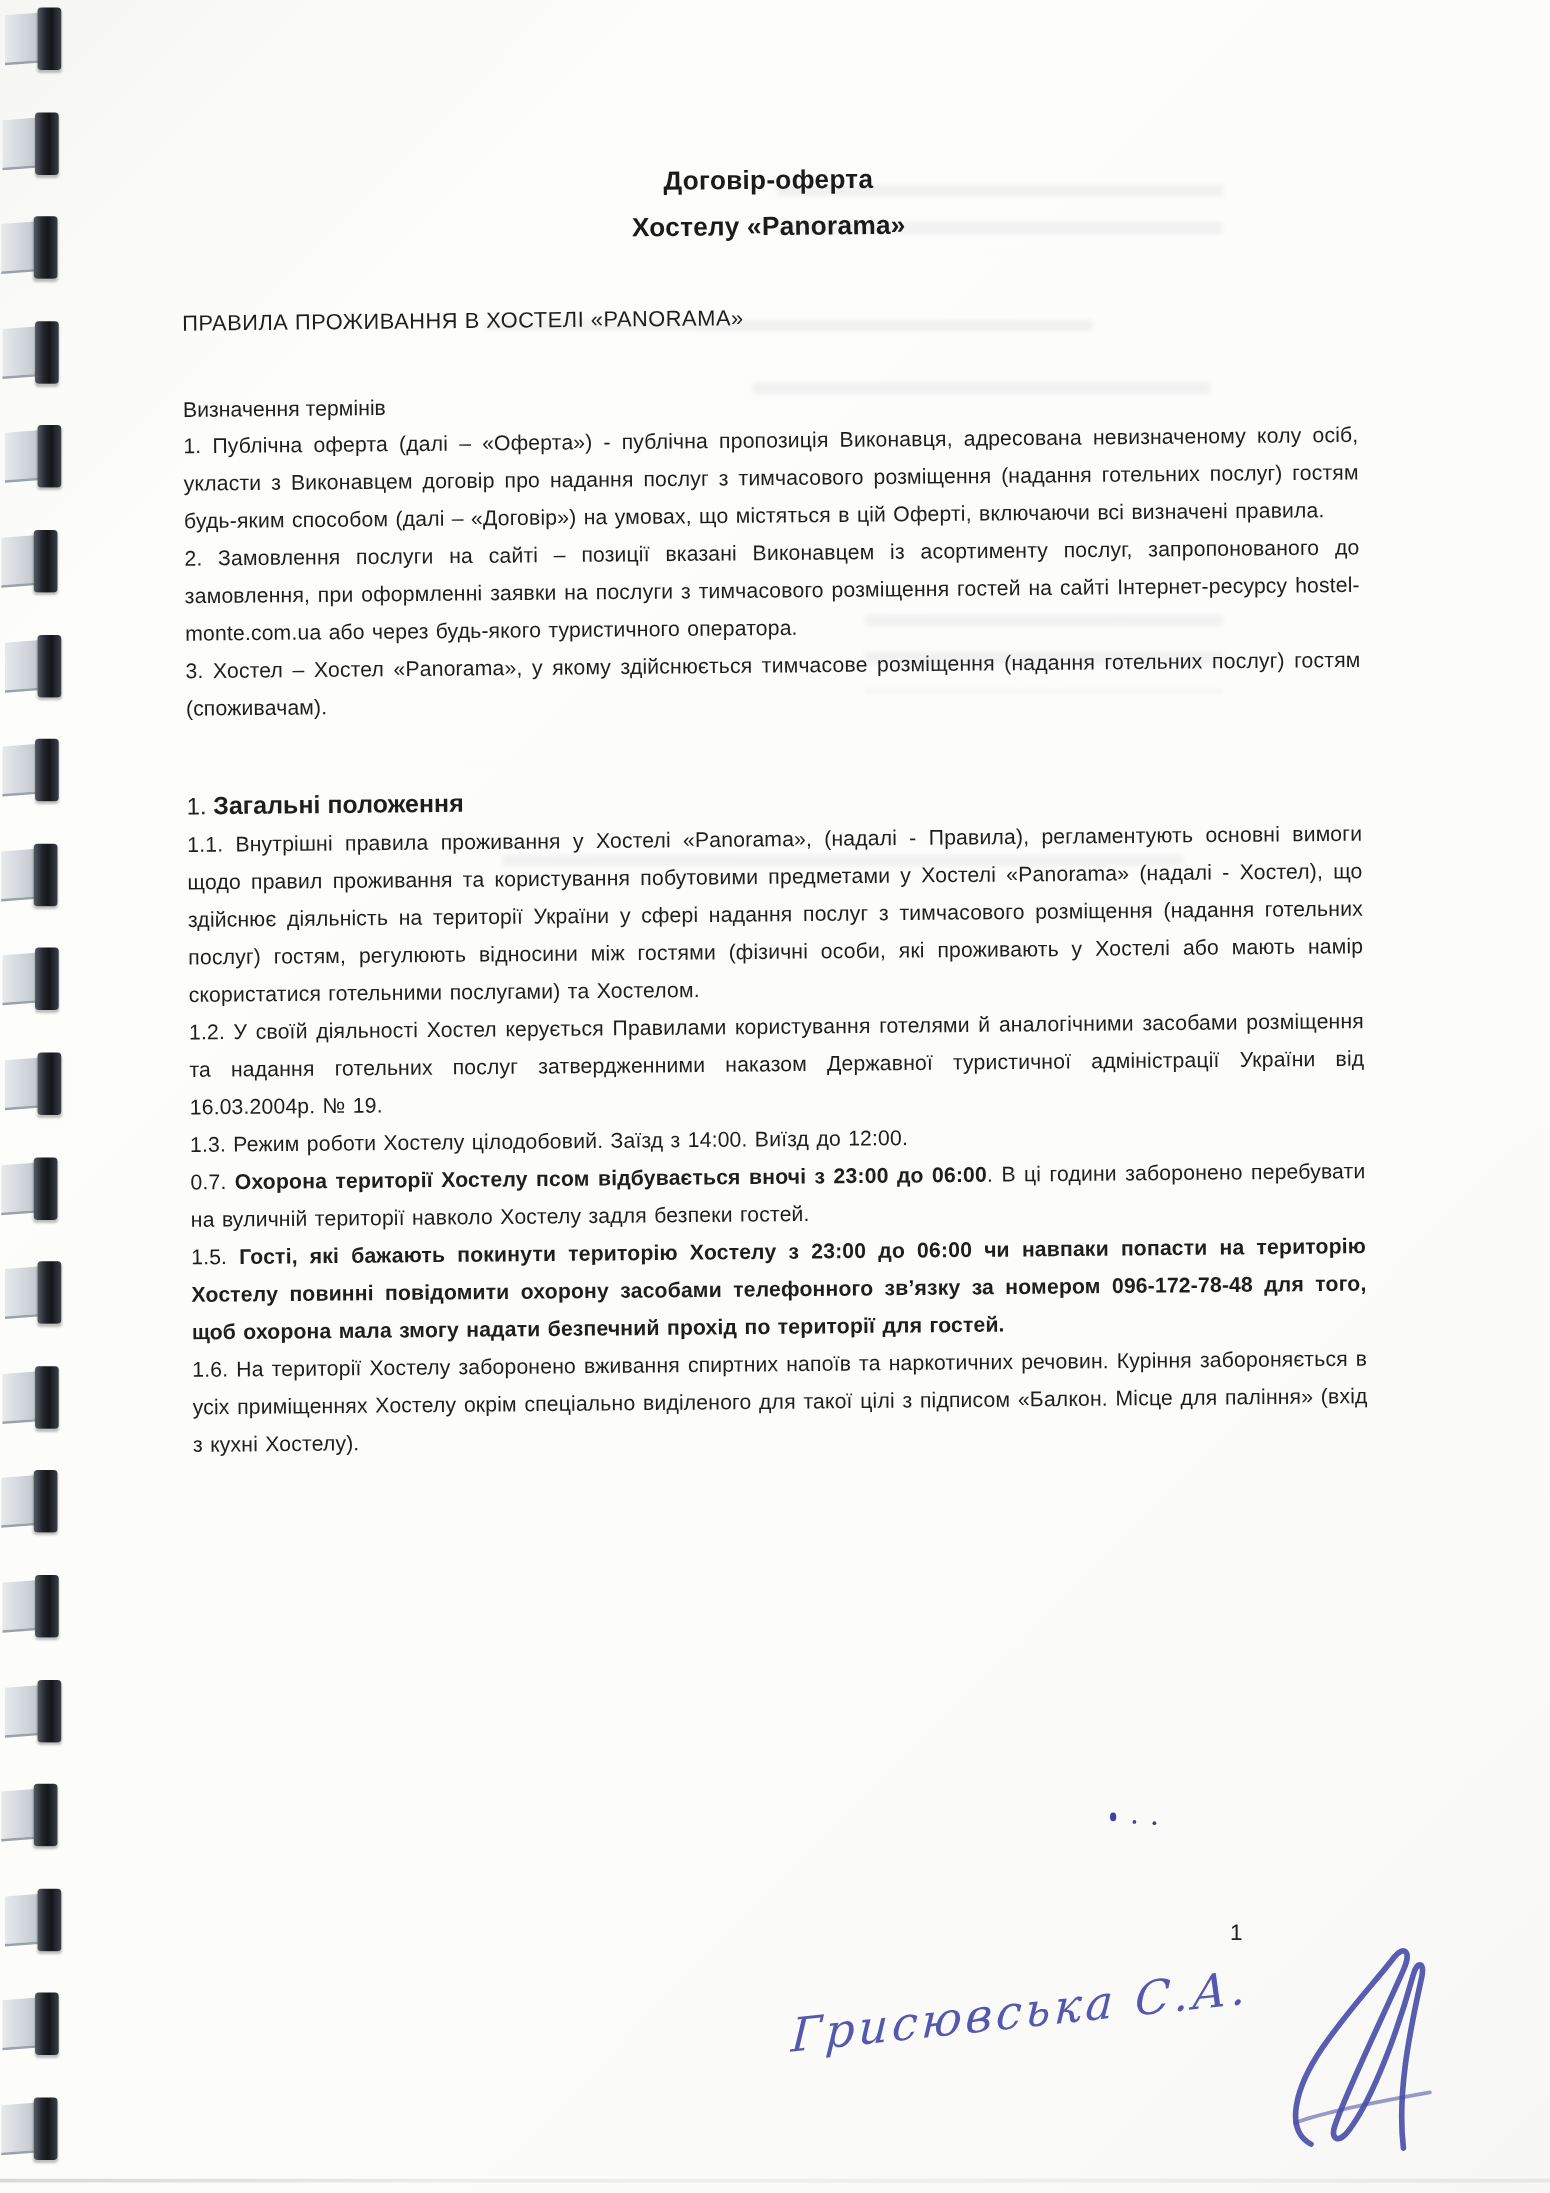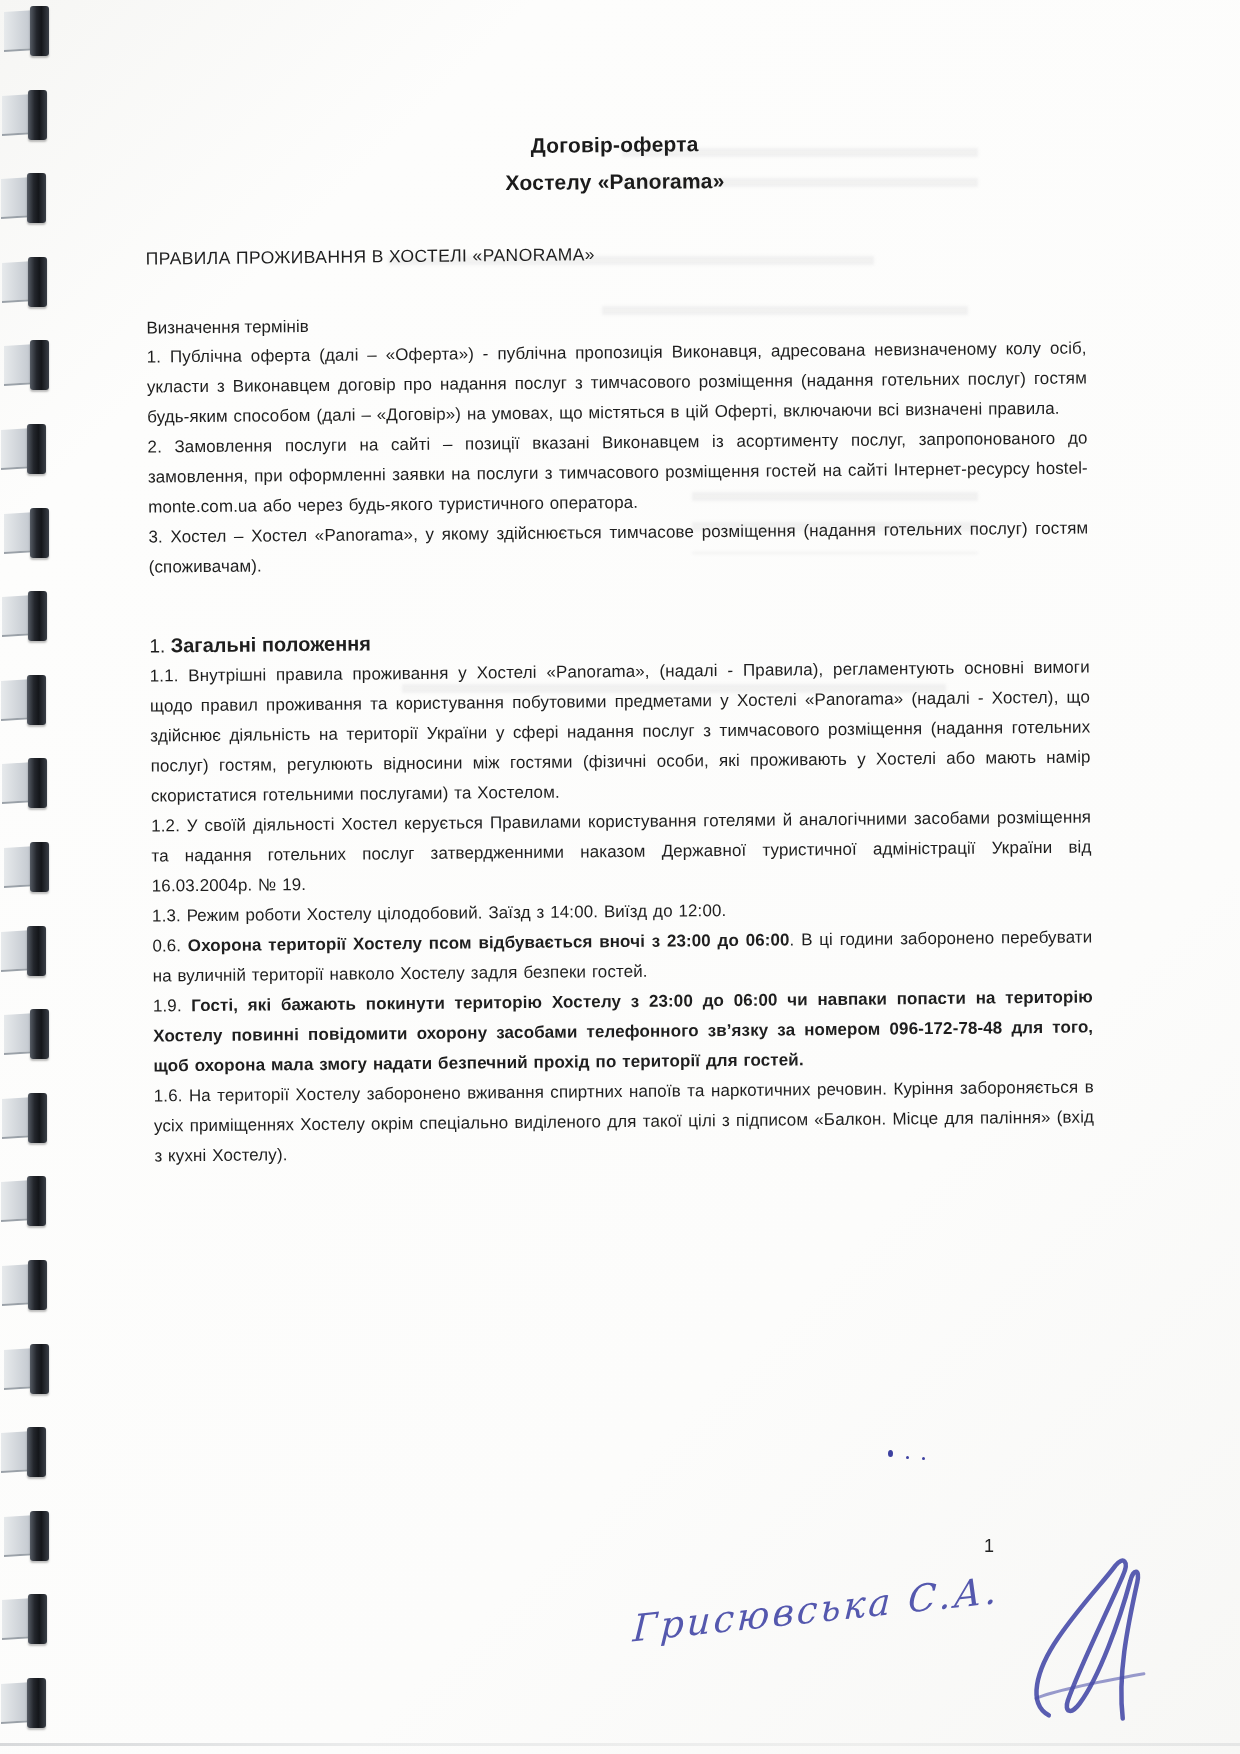--- a/index.html
+++ b/index.html
@@ -177,22 +177,22 @@
   <p class="para m-p3">3. Хостел – Хостел «Panorama», у якому здійснюється тимчасове розміщення (надання готельних послуг) гостям (споживачам).</p>
 
   <div class="sec-heading">
     <span>1.</span>
     <b>Загальні положення</b>
   </div>
 
   <p class="para m-c1"><span></span><b></b><span>1.1. Внутрішні правила проживання у Хостелі «Panorama», (надалі - Правила), регламентують основні вимоги щодо правил проживання та користування побутовими предметами у Хостелі «Panorama» (надалі - Хостел), що здійснює діяльність на території України у сфері надання послуг з тимчасового розміщення (надання готельних послуг) гостям, регулюють відносини між гостями (фізичні особи, які проживають у Хостелі або мають намір скористатися готельними послугами) та Хостелом.</span></p>
   <p class="para m-c2"><span></span><b></b><span>1.2. У своїй діяльності Хостел керується Правилами користування готелями й аналогічними засобами розміщення та надання готельних послуг затвердженними наказом Державної туристичної адміністрації України від 16.03.2004р. № 19.</span></p>
   <p class="para m-c3"><span></span><b></b><span>1.3. Режим роботи Хостелу цілодобовий. Заїзд з 14:00. Виїзд до 12:00.</span></p>
-  <p class="para m-c4"><span>0.6. </span><b>Охорона території Хостелу псом відбувається вночі з 23:00 до 06:00</b><span>. В ці години заборонено перебувати на вуличній території навколо Хостелу задля безпеки гостей.</span></p>
-  <p class="para m-c5"><span>1.9. </span><b>Гості, які бажають покинути територію Хостелу з 23:00 до 06:00 чи навпаки попасти на територію Хостелу повинні повідомити охорону засобами телефонного зв’язку за номером 096-172-78-48 для того, щоб охорона мала змогу надати безпечний прохід по території для гостей.</b><span></span></p>
+  <p class="para m-c4"><span>0.7. </span><b>Охорона території Хостелу псом відбувається вночі з 23:00 до 06:00</b><span>. В ці години заборонено перебувати на вуличній території навколо Хостелу задля безпеки гостей.</span></p>
+  <p class="para m-c5"><span>1.5. </span><b>Гості, які бажають покинути територію Хостелу з 23:00 до 06:00 чи навпаки попасти на територію Хостелу повинні повідомити охорону засобами телефонного зв’язку за номером 096-172-78-48 для того, щоб охорона мала змогу надати безпечний прохід по території для гостей.</b><span></span></p>
   <p class="para m-c6"><span></span><b></b><span>1.6. На території Хостелу заборонено вживання спиртних напоїв та наркотичних речовин. Куріння забороняється в усіх приміщеннях Хостелу окрім спеціально виділеного для такої цілі з підписом «Балкон. Місце для паління» (вхід з кухні Хостелу).</span></p>
 </div>
 
 <div class="ink-dot" style="left:888px;top:1450px;width:5px;height:7px;"></div>
 <div class="ink-dot" style="left:906px;top:1456px;width:3px;height:3px;"></div>
 <div class="ink-dot" style="left:922px;top:1457px;width:3px;height:3px;"></div>
 
 <div id="page-number">1</div>
 
 <div id="signature">

